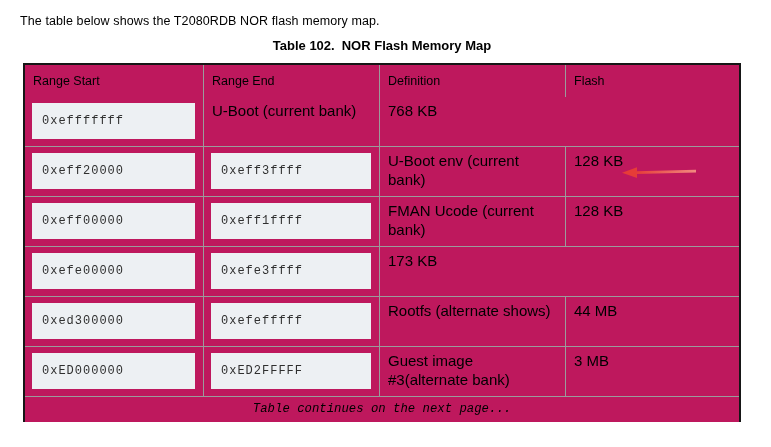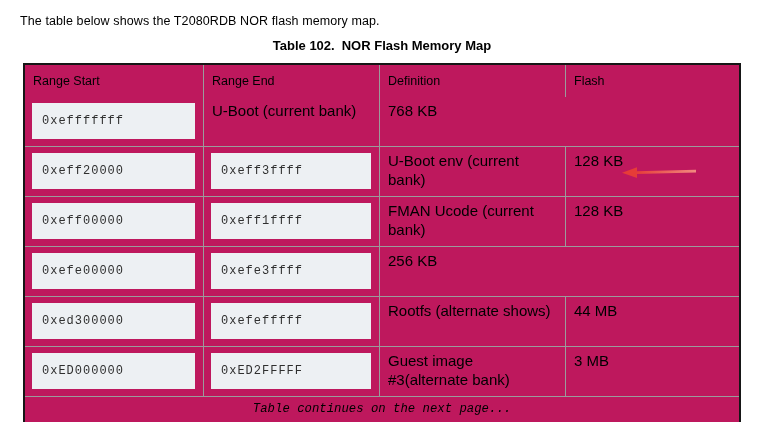--- a/index.html
+++ b/index.html
@@ -136,21 +136,21 @@
     <div class="cell text-cell">FMAN Ucode (current bank)</div>
     <div class="cell text-cell">128 KB</div>
   </div>
       <div class="trow data-row">
     <div class="cell hex-cell">
       <div class="hex-box">0xefe00000</div>
     </div>
     <div class="cell hex-cell">
       <div class="hex-box">0xefe3ffff</div>
     </div>
-    <div class="cell text-cell">256 KB</div>
+    <div class="cell text-cell">173 KB</div>
   </div>
       <div class="trow data-row">
     <div class="cell hex-cell">
       <div class="hex-box">0xed300000</div>
     </div>
     <div class="cell hex-cell">
       <div class="hex-box">0xefefffff</div>
     </div>
     <div class="cell text-cell">Rootfs (alternate shows)</div>
     <div class="cell text-cell">44 MB</div>

